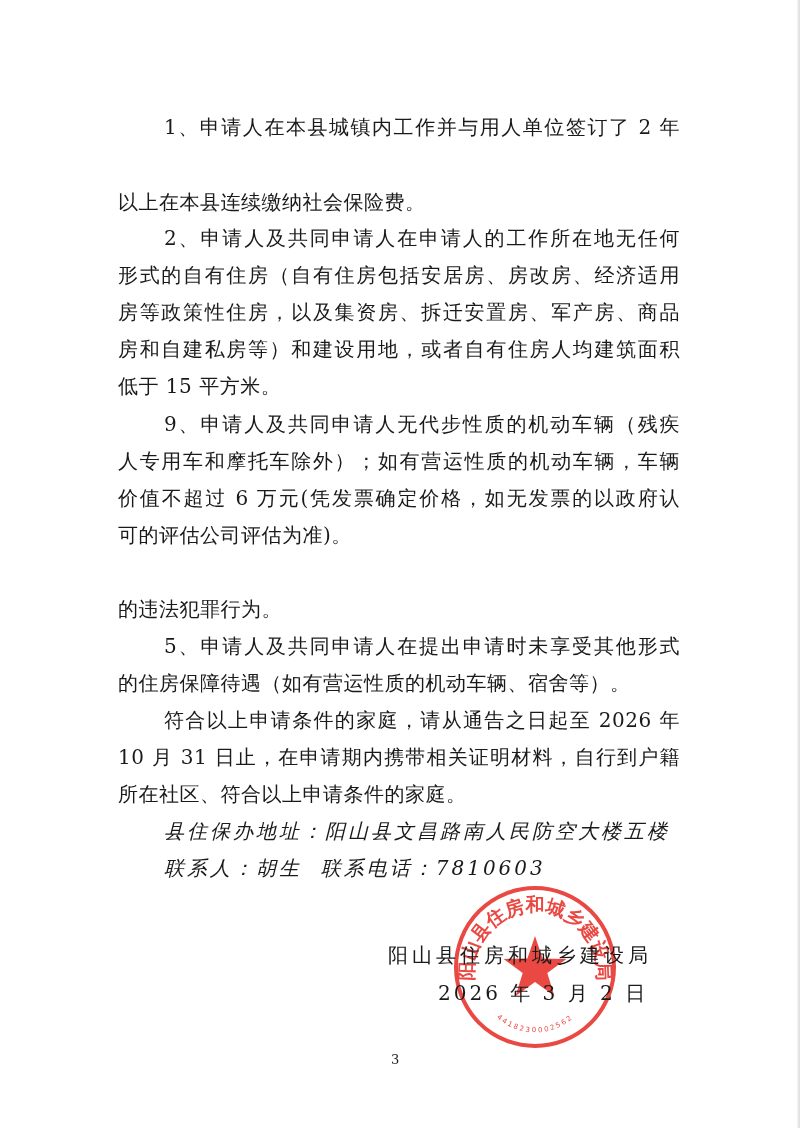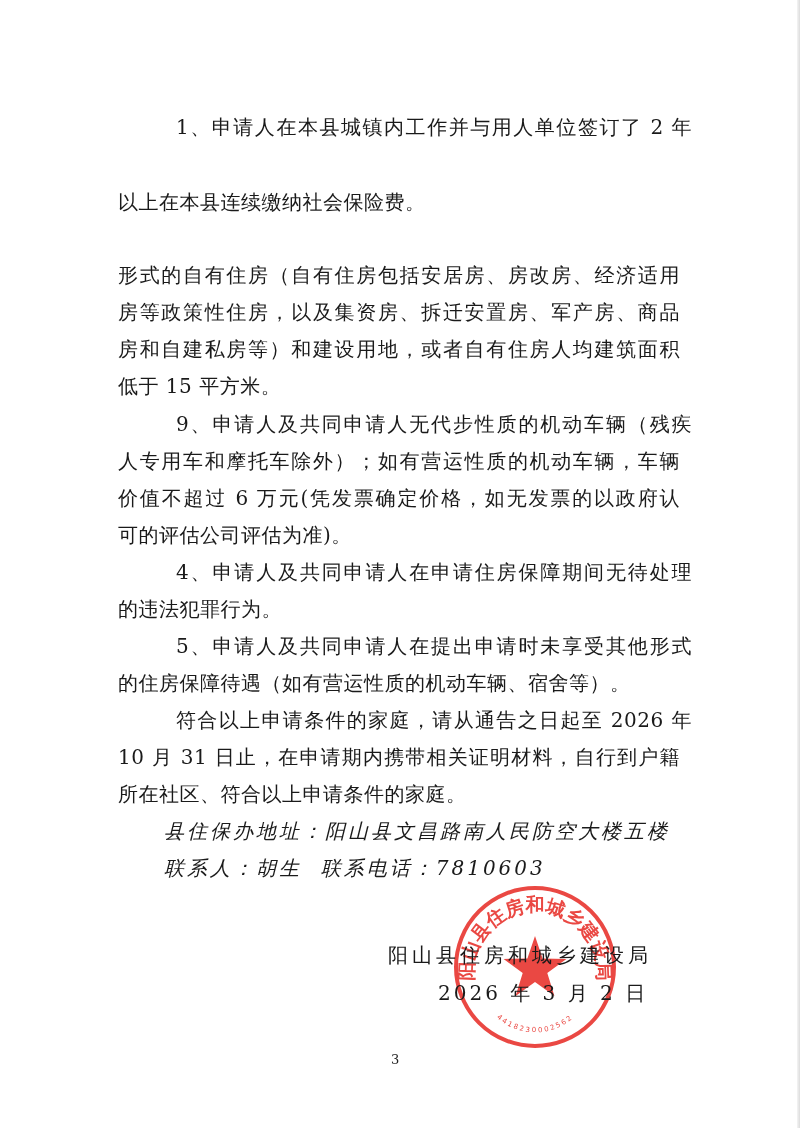--- a/index.html
+++ b/index.html
@@ -19,21 +19,21 @@
     height: 30px;
     font-family: "DejaVu Serif", "Liberation Serif", serif;
     font-size: 20px;
     line-height: 30px;
     color: #1a1a1a;
     white-space: nowrap;
     text-align: justify;
     text-align-last: justify;
     letter-spacing: 0.5px;
   }
-  .line.indent { left: 164px; width: 516px; margin-left: 12px; }
+  .line.indent { left: 164px; width: 516px; }
   .line.last { text-align-last: left; }
   .line.contact { left: 164px; width: auto; text-align-last: left; letter-spacing: 3px; font-style: italic; }
   .signature {
     position: absolute;
     font-family: "DejaVu Serif", "Liberation Serif", serif;
     font-size: 20px;
     line-height: 30px;
     color: #1a1a1a;
     white-space: nowrap;
     z-index: 3;
@@ -52,31 +52,31 @@
 </style>
 </head>
 <body>
 
 <div class="page">
   <div class="page-edge"></div>
 
   <div class="line indent" style="top:112px">1、申请人在本县城镇内工作并与用人单位签订了 2 年</div>
   <div class="line last" style="top:187px">以上在本县连续缴纳社会保险费。</div>
 
+  <div class="line indent" style="top:223px">2、申请人及共同申请人在申请人的工作所在地无任何</div>
   <div class="line" style="top:297px">房等政策性住房，以及集资房、拆迁安置房、军产房、商品</div>
   <div class="line" style="top:260px">形式的自有住房（自有住房包括安居房、房改房、经济适用</div>
   <div class="line" style="top:334px">房和自建私房等）和建设用地，或者自有住房人均建筑面积</div>
   <div class="line last" style="top:371px">低于 15 平方米。</div>
 
   <div class="line indent" style="top:409px">9、申请人及共同申请人无代步性质的机动车辆（残疾</div>
   <div class="line" style="top:446px">人专用车和摩托车除外）；如有营运性质的机动车辆，车辆</div>
   <div class="line" style="top:483px">价值不超过 6 万元(凭发票确定价格，如无发票的以政府认</div>
   <div class="line last" style="top:520px">可的评估公司评估为准)。</div>
 
-  <div class="line indent" style="top:557px">4、申请人及共同申请人在申请住房保障期间无待处理</div>
   <div class="line last" style="top:594px">的违法犯罪行为。</div>
 
   <div class="line indent" style="top:631px">5、申请人及共同申请人在提出申请时未享受其他形式</div>
   <div class="line last" style="top:668px">的住房保障待遇（如有营运性质的机动车辆、宿舍等）。</div>
 
   <div class="line indent" style="top:705px">符合以上申请条件的家庭，请从通告之日起至 2026 年</div>
   <div class="line" style="top:742px">10 月 31 日止，在申请期内携带相关证明材料，自行到户籍</div>
   <div class="line last" style="top:779px">所在社区、符合以上申请条件的家庭。</div>
 
   <div class="line contact" style="top:816px">县住保办地址：阳山县文昌路南人民防空大楼五楼</div>

